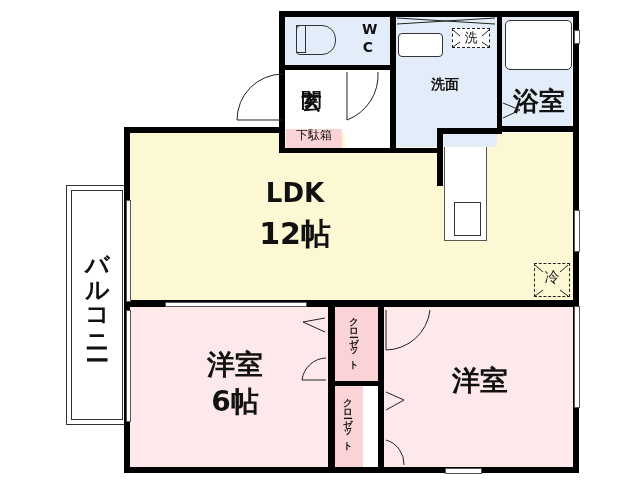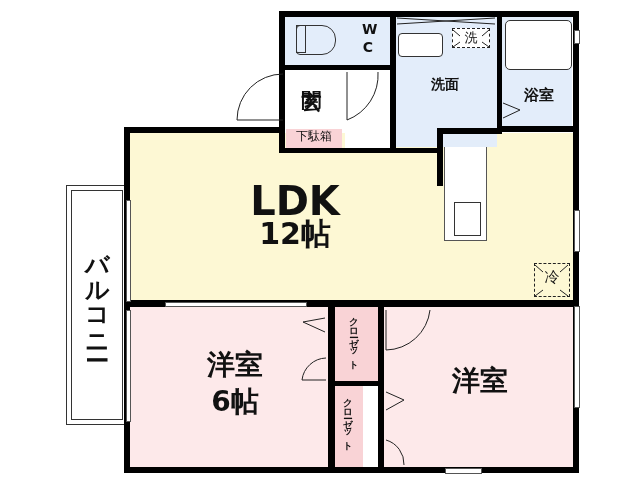--- a/index.html
+++ b/index.html
@@ -20,50 +20,50 @@
 </style>
 </head>
 <body>
 
 <div class="abs" style="left:66px;top:185px;width:60px;height:240px;border:1px solid #333;background:#fff;">
   <div class="abs" style="left:4px;top:4px;right:2px;bottom:4px;border:1px solid #333;"></div>
 </div>
 <div class="label vlabel" style="left:84px;top:238px;font-size:24px;">バルコニー</div>
 
 <div class="abs room-ldk" style="left:130px;top:133px;width:443px;height:170px;"></div>
-<div class="label" style="left:250px;top:180px;width:90px;font-size:40px;font-weight:bold;">LDK</div>
+<div class="label" style="left:250px;top:180px;width:90px;font-size:26px;font-weight:bold;">LDK</div>
 <div class="label" style="left:250px;top:218px;width:90px;font-size:30px;">12帖</div>
 
 <div class="fixture" style="left:444px;top:136px;width:41px;height:103px;border:1px solid #555;"></div>
 <div class="fixture" style="left:454px;top:202px;width:25px;height:32px;border:1px solid #333;"></div>
 
 <div class="abs dashed" style="left:534px;top:263px;width:36px;height:34px;background:transparent;"></div>
 <div class="label" style="left:534px;top:270px;width:36px;font-size:15px;font-weight:normal;">冷</div>
 
 <div class="abs room-wet" style="left:285px;top:17px;width:105px;height:48px;"></div>
 <div class="fixture" style="left:296px;top:25px;width:38px;height:28px;border-radius:4px 14px 14px 4px;border:1.5px solid #333;background:transparent;"></div>
 <div class="abs" style="left:296px;top:25px;width:10px;height:28px;border:1.5px solid #333;"></div>
 <div class="label" style="left:362px;top:20px;width:12px;font-size:14px;white-space:normal;word-break:break-all;line-height:1.3;">WC</div>
 
 <div class="abs room-white" style="left:285px;top:70px;width:60px;height:60px;"></div>
 <div class="label vlabel" style="left:301px;top:74px;font-size:20px;">玄関</div>
 <div class="abs room-closet" style="left:286px;top:129px;width:56px;height:19px;"></div>
-<div class="label" style="left:286px;top:130px;width:56px;font-size:12px;font-weight:normal;">下駄箱</div>
+<div class="label" style="left:286px;top:130px;width:56px;font-size:12px;font-weight:normal;font-family:Liberation Mono, monospace;">下駄箱</div>
 
 <div class="abs room-white" style="left:345px;top:66px;width:48px;height:82px;"></div>
 
 <div class="abs room-wet" style="left:396px;top:17px;width:101px;height:130px;"></div>
 <div class="fixture" style="left:398px;top:33px;width:43px;height:22px;border-radius:4px;"></div>
 <div class="abs dashed" style="left:452px;top:28px;width:38px;height:20px;"></div>
 <div class="label" style="left:452px;top:31px;width:38px;font-size:13px;font-weight:normal;">洗</div>
 <div class="label" style="left:400px;top:77px;width:90px;font-size:14px;">洗面</div>
 
 <div class="abs room-wet" style="left:502px;top:17px;width:70px;height:110px;"></div>
 <div class="fixture" style="left:505px;top:20px;width:65px;height:48px;border-radius:5px;"></div>
-<div class="label" style="left:508px;top:88px;width:62px;font-size:15px;">浴室</div>
+<div class="label" style="left:508px;top:88px;width:62px;font-size:26px;">浴室</div>
 
 <div class="abs room-western" style="left:130px;top:307px;width:198px;height:160px;"></div>
 <div class="label" style="left:190px;top:350px;width:90px;font-size:28px;">洋室</div>
 <div class="label" style="left:190px;top:387px;width:90px;font-size:28px;">6帖</div>
 
 <div class="abs room-closet" style="left:335px;top:307px;width:43px;height:74px;"></div>
 <div class="label vlabel" style="left:349px;top:310px;font-size:9.5px;">クローゼット</div>
 <div class="abs room-closet" style="left:335px;top:386px;width:28px;height:81px;"></div>
 <div class="label vlabel" style="left:343px;top:391px;font-size:9.5px;">クローゼット</div>
 

